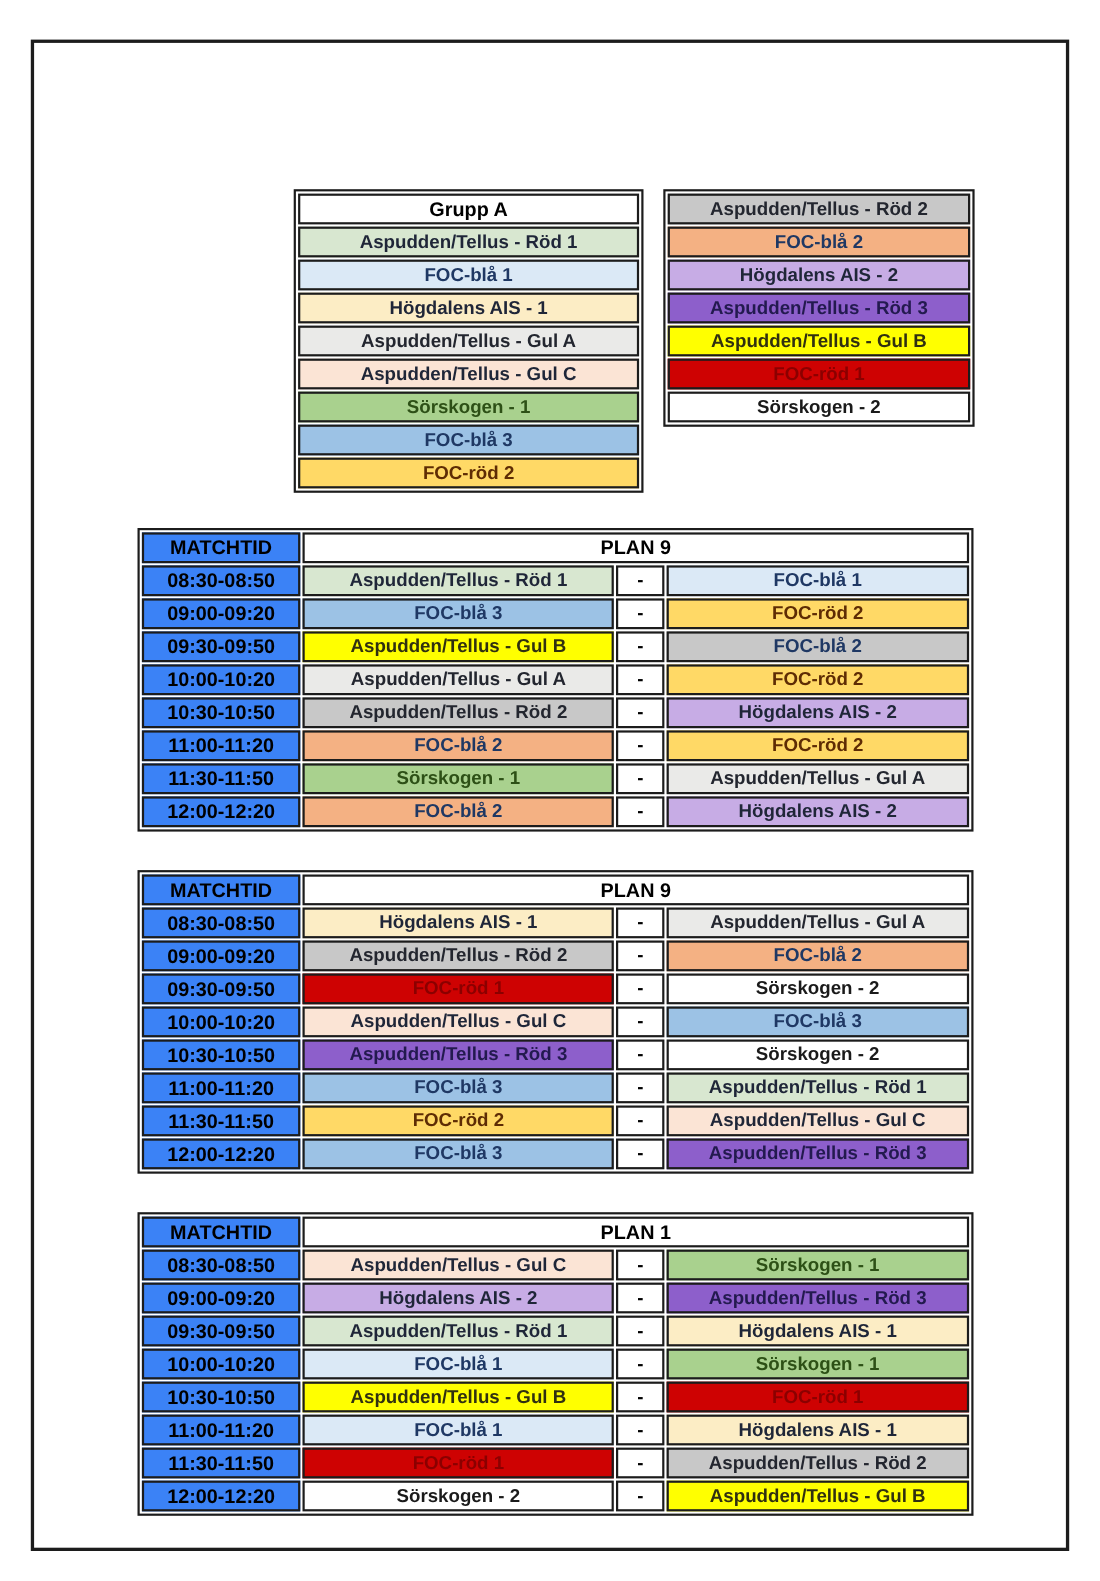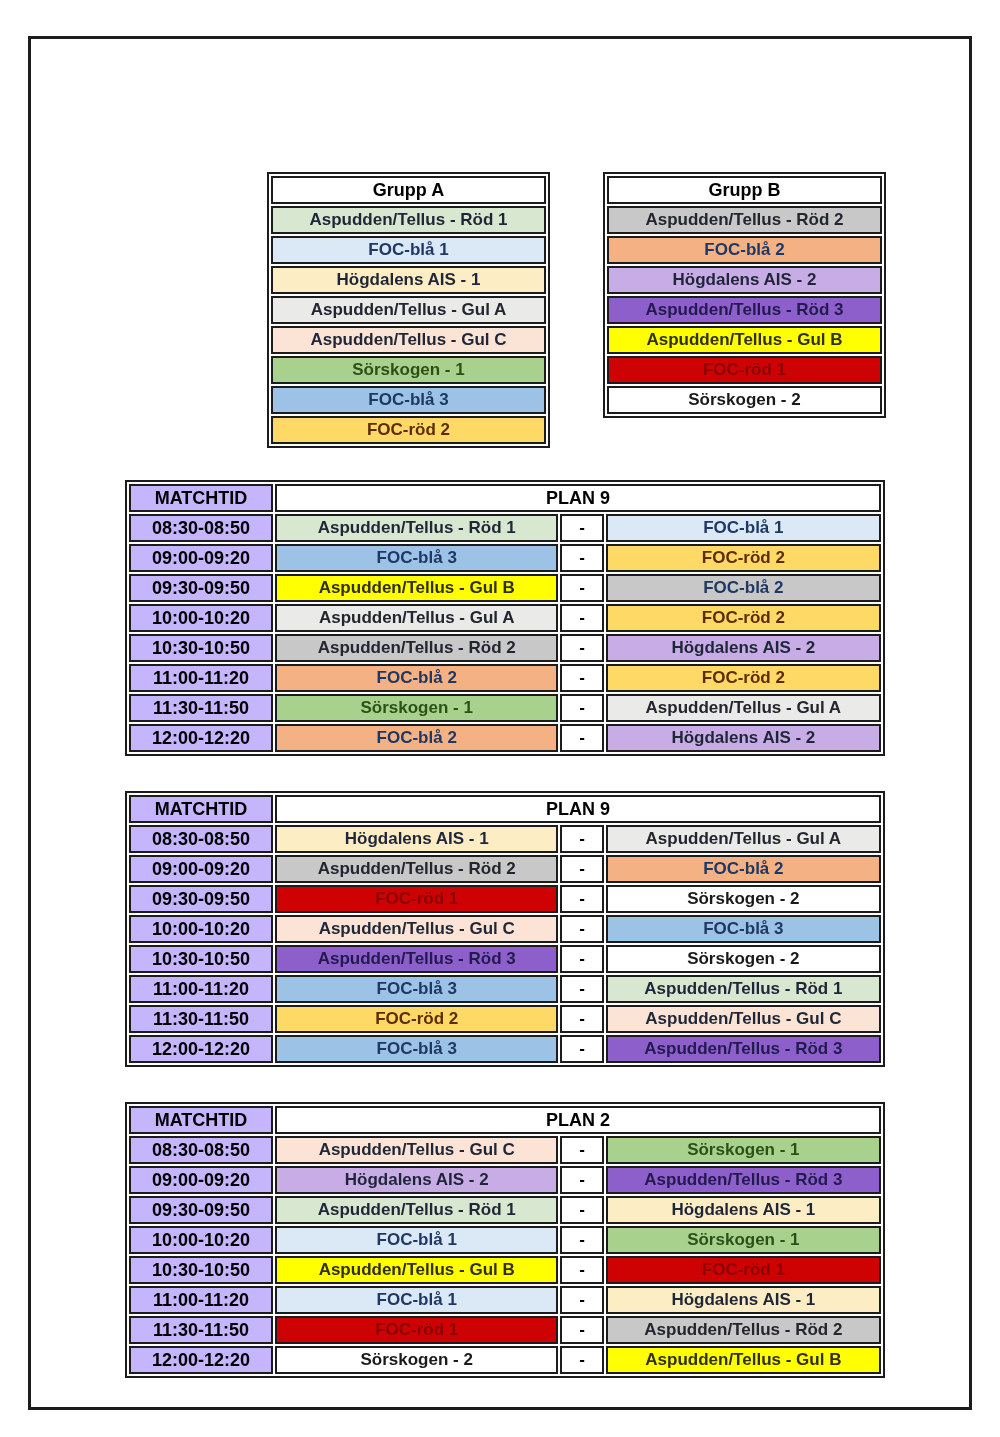--- a/index.html
+++ b/index.html
@@ -22,27 +22,27 @@
   }
   table{
     position:absolute;border-collapse:separate;border-spacing:2px;
     background:#ffffff;border:2px solid #1c1c1c;table-layout:fixed;
   }
   td{
     border:2px solid #1c1c1c;height:24px;overflow:hidden;
     text-align:center;vertical-align:middle;font-weight:bold;
     font-size:17px;padding:0 3px;white-space:nowrap;
   }
-  .group-a{left:236px;top:133px;width:283px;}
+  .group-a{left:236px;top:133px;width:318px;}
   .group-b{left:572px;top:133px;width:283px;}
   .plan-3{left:94px;top:441px;width:760px;}
   .plan-4{left:94px;top:752px;width:760px;}
   .plan-5{left:94px;top:1063px;width:760px;}
   td.hdr{background:#ffffff;color:#000000;font-size:18px;}
-  td.time{background:#c4b5fd;color:#000000;font-size:18px;}
+  td.time{background:#3b82f6;color:#000000;font-size:18px;}
   td.sep{background:#ffffff;color:#000000;font-size:17px;}
   col.c-time{width:19.3%;}
   col.c-home{width:38.0%;}
   col.c-sep{width:5.8%;}
   col.c-away{width:36.9%;}
 </style>
 </head>
 <body>
 
 <div class="frame">
@@ -74,23 +74,20 @@
           <td class="team" style="background: rgb(156, 194, 229); color: rgb(31, 56, 100);">FOC-blå 3</td>
         </tr>
         <tr>
           <td class="team" style="background: rgb(255, 217, 102); color: rgb(94, 44, 4);">FOC-röd 2</td>
         </tr>
       </tbody>
     </table>
   <table class="group-b">
       <tbody>
         <tr>
-          <td class="hdr">Grupp B</td>
-        </tr>
-        <tr>
           <td class="team" style="background: rgb(200, 200, 200); color: rgb(35, 38, 47);">Aspudden/Tellus - Röd 2</td>
         </tr>
         <tr>
           <td class="team" style="background: rgb(244, 177, 131); color: rgb(31, 56, 100);">FOC-blå 2</td>
         </tr>
         <tr>
           <td class="team" style="background: rgb(199, 172, 229); color: rgb(31, 38, 56);">Högdalens AIS - 2</td>
         </tr>
         <tr>
           <td class="team" style="background: rgb(141, 95, 203); color: rgb(35, 26, 79);">Aspudden/Tellus - Röd 3</td>
@@ -234,21 +231,21 @@
   <table class="plan-5">
       <colgroup>
         <col class="c-time">
         <col class="c-home">
         <col class="c-sep">
         <col class="c-away">
       </colgroup>
       <tbody>
         <tr>
           <td class="time hdr">MATCHTID</td>
-          <td class="hdr" colspan="3">PLAN 2</td>
+          <td class="hdr" colspan="3">PLAN 1</td>
         </tr>
         <tr>
           <td class="time">08:30-08:50</td>
           <td class="team" style="background: rgb(251, 228, 213); color: rgb(31, 38, 56);">Aspudden/Tellus - Gul C</td>
           <td class="sep">-</td>
           <td class="team" style="background: rgb(169, 209, 142); color: rgb(45, 80, 22);">Sörskogen - 1</td>
         </tr>
         <tr>
           <td class="time">09:00-09:20</td>
           <td class="team" style="background: rgb(199, 172, 229); color: rgb(31, 38, 56);">Högdalens AIS - 2</td>

